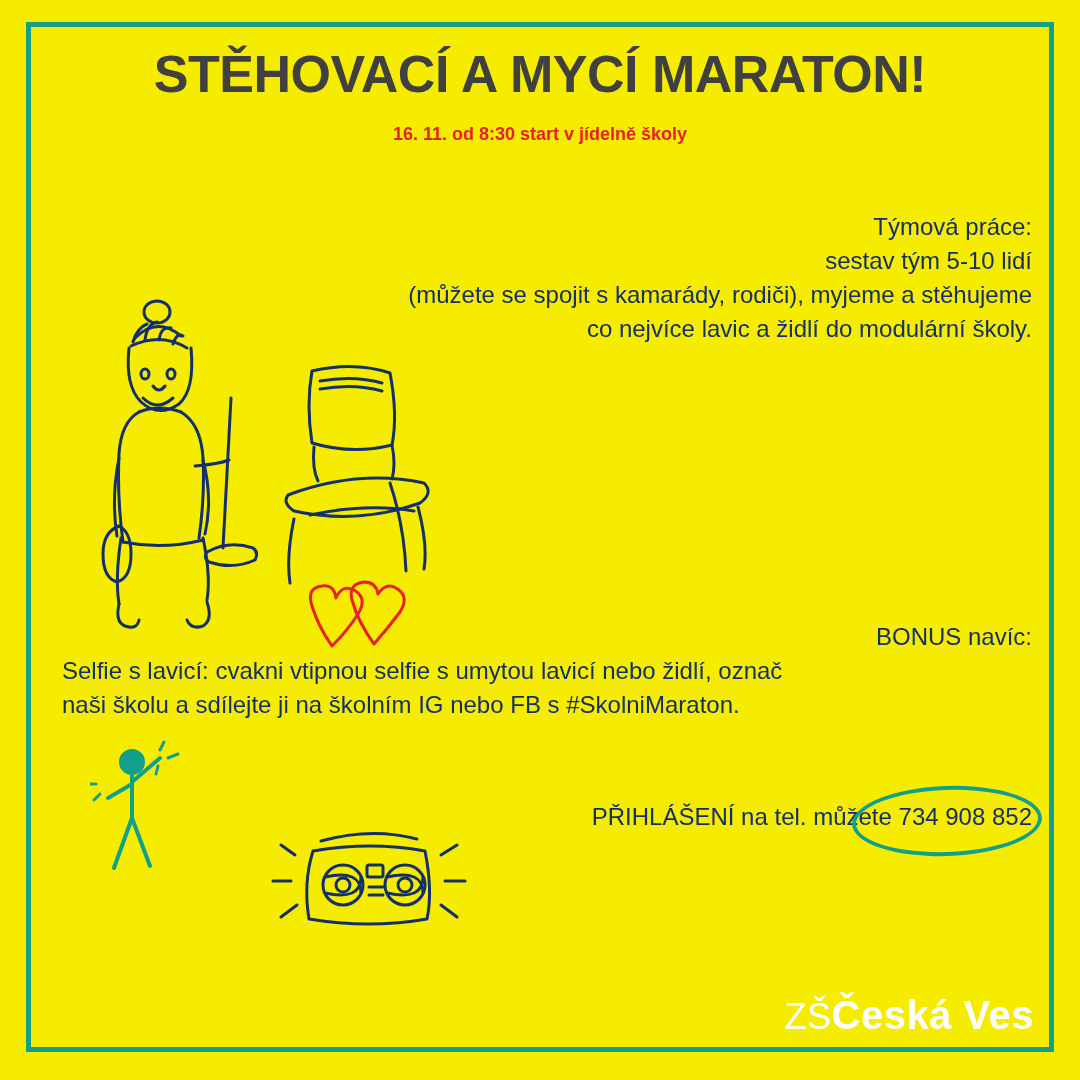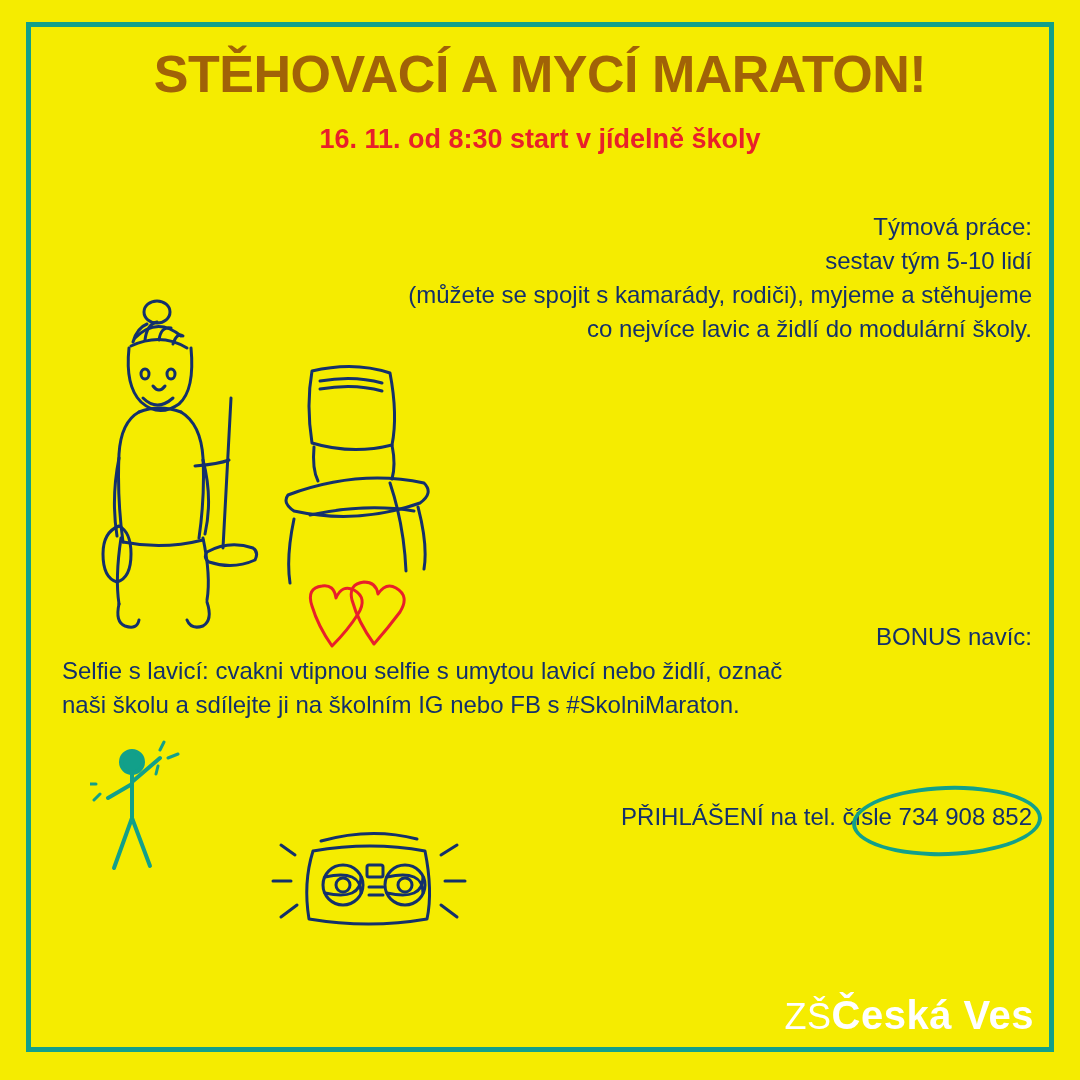--- a/index.html
+++ b/index.html
@@ -28,30 +28,30 @@
   }
   .title {
     position: absolute;
     top: 44px;
     left: 0;
     width: 1080px;
     text-align: center;
     font-size: 52px;
     font-weight: bold;
     letter-spacing: -0.5px;
-    color: #a16207;
+    color: #404040;
     font-family: "Liberation Sans", sans-serif;
   }
   .subtitle {
     position: absolute;
     top: 124px;
     left: 0;
     width: 1080px;
     text-align: center;
-    font-size: 27px;
+    font-size: 18px;
     font-weight: bold;
     color: #e8202a;
   }
   .block {
     position: absolute;
     text-align: right;
     color: #13306b;
     font-weight: normal;
     line-height: 1.42;
     font-size: 24px;
@@ -208,21 +208,21 @@
   </div>
 
 
   <div class="block b-bonus">
     <span class="head">BONUS navíc:</span>
     <span class="body">Selfie s lavicí: cvakni vtipnou selfie s umytou lavicí nebo židlí, označ</span>
     <span class="body">naši školu a sdílejte ji na školním IG nebo FB s #SkolniMaraton.</span>
   </div>
 
   <div class="block b-phone">
-    <span>PŘIHLÁŠENÍ na tel. čísle</span>
+    <span>PŘIHLÁŠENÍ na tel. můžete</span>
     <span>734 908 852</span>
   </div>
   <div class="phone-circle"></div>
 
 
   <div class="logo">
     <span class="zs">ZŠ</span><span>Česká Ves</span>
   </div>
 
 </div>

